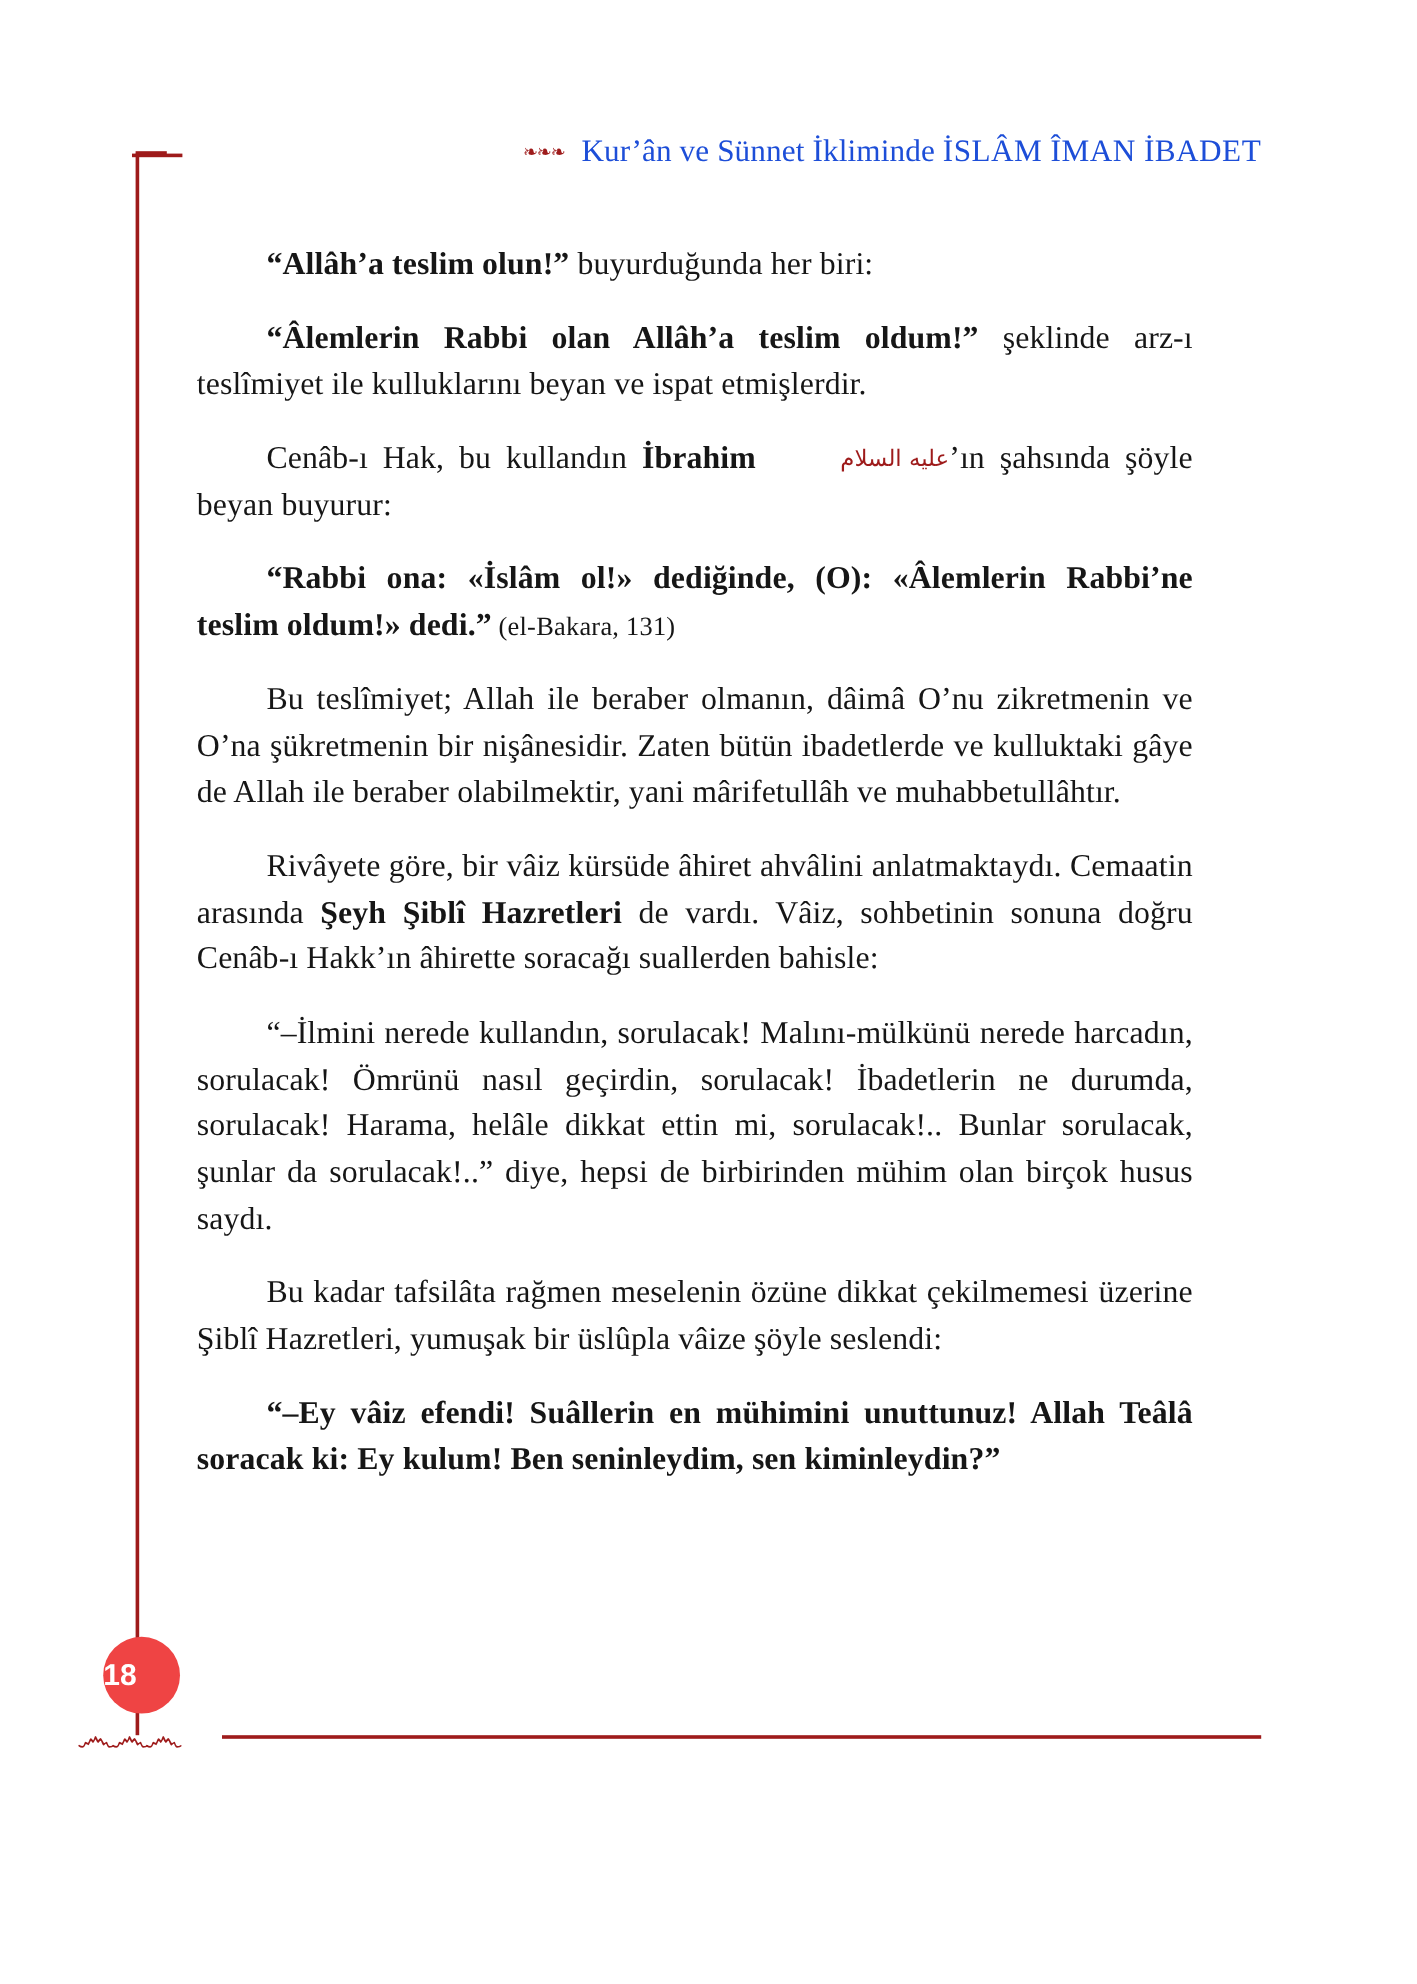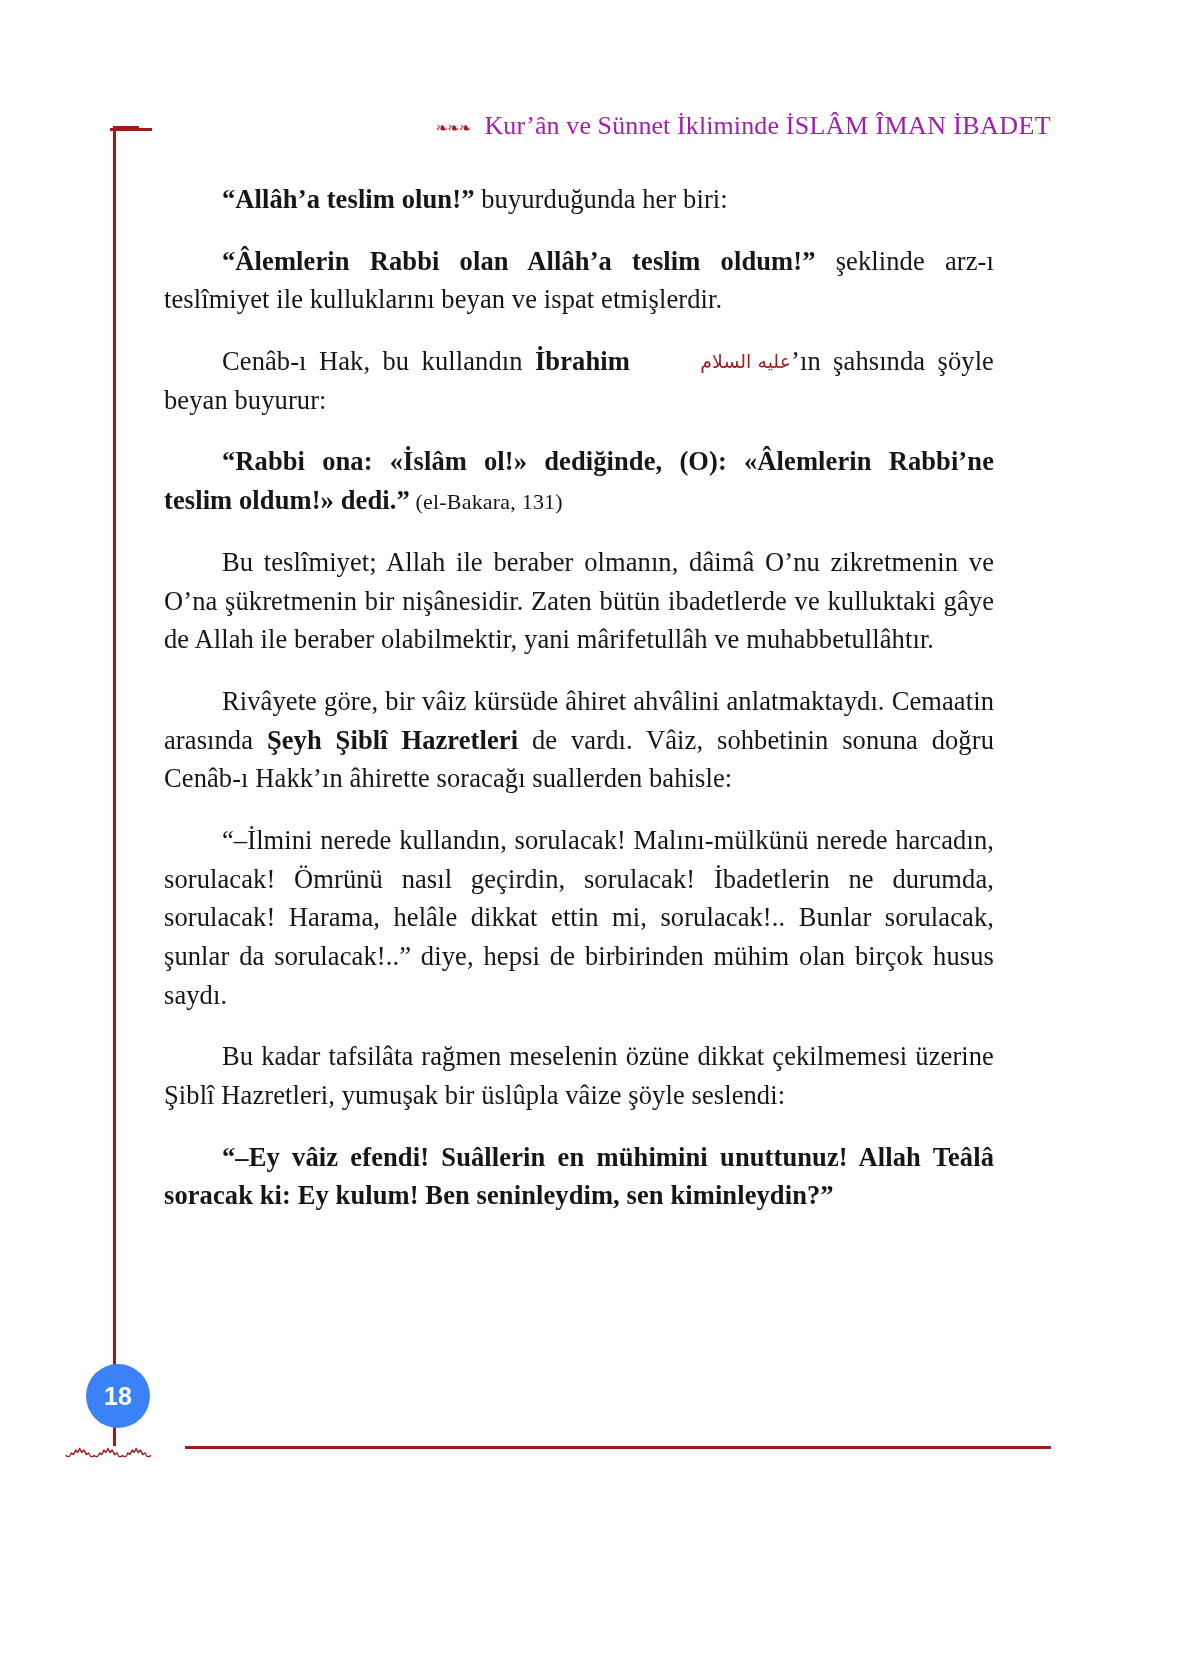--- a/index.html
+++ b/index.html
@@ -46,21 +46,21 @@
     color: #9e1b1b;
     font-size: 15px;
     letter-spacing: -1px;
     line-height: 1;
     transform: translateY(2px);
     white-space: nowrap;
   }
   .header-title {
     font-size: 26px;
     letter-spacing: 0.1px;
-    color: #a21caf;
+    color: #1d4ed8;
     white-space: nowrap;
   }
   .header-title .title-caps {
     letter-spacing: 0.4px;
   }
 
   
   .side-rule {
     position: absolute;
     left: 113px;
@@ -89,25 +89,25 @@
   }
 
   
   .page-badge {
     position: absolute;
     left: 86px;
     top: 1364px;
     width: 64px;
     height: 64px;
     border-radius: 50%;
-    background: #3b82f6;
+    background: #ef4444;
     color: #ffffff;
     display: flex;
     align-items: center;
-    justify-content: center;
+    justify-content: flex-start;
     font-size: 25px;
     font-family: "Liberation Sans", sans-serif;
     font-weight: 600;
   }
 
   
   .foot-ornament {
     position: absolute;
     left: 64px;
     top: 1432px;
@@ -115,21 +115,21 @@
     font-size: 34px;
     line-height: 1;
     letter-spacing: -4px;
     white-space: nowrap;
   }
 
   
   .content {
     position: absolute;
     left: 164px;
-    top: 180px;
+    top: 200px;
     width: 830px;
   }
 
   p.para {
     margin: 0 0 23px 0;
     font-size: 26.5px;
     line-height: 1.46;
     text-align: justify;
     text-indent: 58px;
     letter-spacing: 0.1px;

